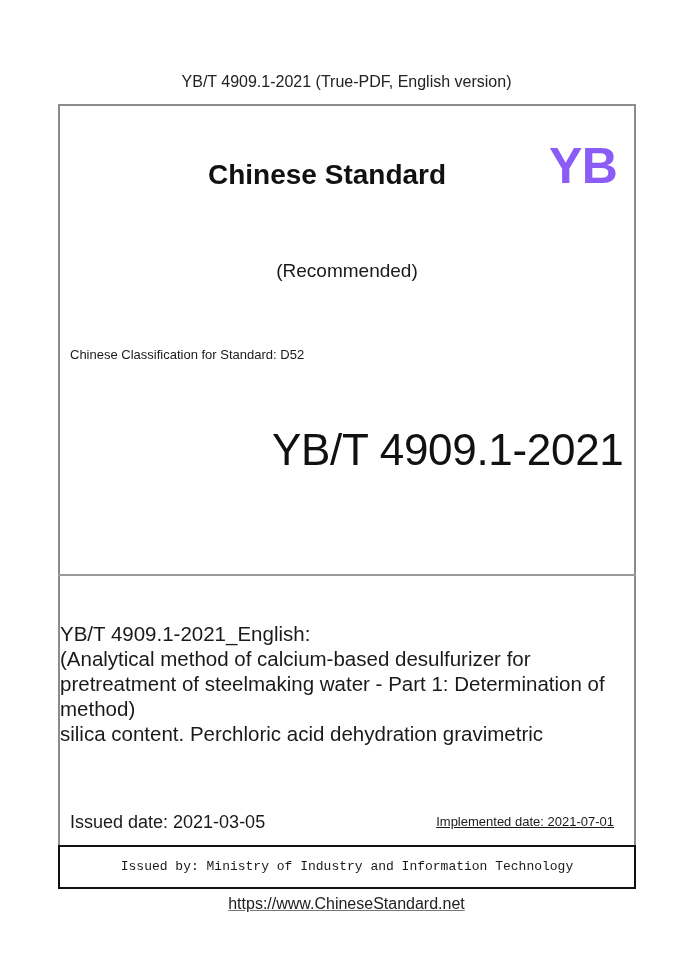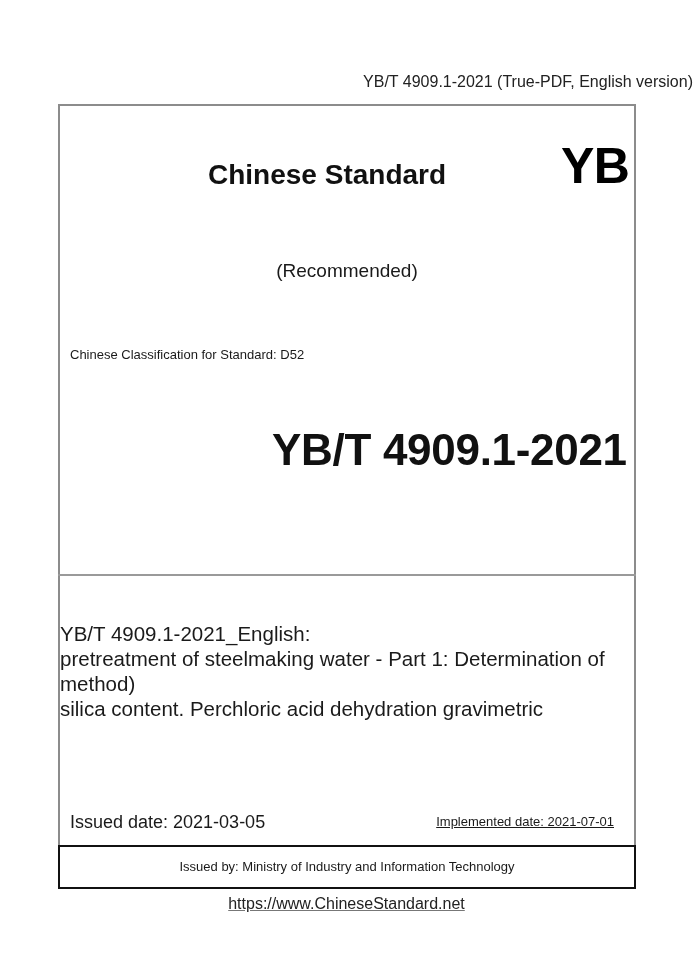--- a/index.html
+++ b/index.html
@@ -13,21 +13,21 @@
       position: relative;
       overflow: hidden;
       font-family: "Liberation Sans", "DejaVu Sans", sans-serif;
       color: #1a1a1a;
     }
     .abs { position: absolute; }
 
     .running-header {
       left: 0; width: 693px;
       top: 71px;
-      text-align: right;
+      text-align: center;
       font-size: 16px;
       line-height: 22px;
       color: #222;
     }
 
     
     .frame {
       left: 58px; top: 104px;
       width: 574px; height: 740px;
       border: 2px solid #8c8c8c;
@@ -46,23 +46,22 @@
       line-height: 34px;
       color: #111;
       white-space: nowrap;
       text-align: right;
     }
     .yb-badge {
       left: 549px; top: 138px;
       font-size: 50px;
       font-weight: bold;
       line-height: 56px;
-      color: #000000;
+      color: #8b5cf6;
       letter-spacing: -0.5px;
-      margin-left: 12px;
     }
 
     .industry {
       left: 60px; width: 574px;
       top: 257px;
       text-align: center;
       font-size: 19px;
       line-height: 28px;
       color: #1a1a1a;
     }
@@ -71,21 +70,21 @@
       left: 70px; top: 346px;
       font-size: 13px;
       line-height: 18px;
       color: #1a1a1a;
       white-space: nowrap;
     }
 
     .std-number {
       left: 272px; top: 424px;
       font-size: 44px;
-      font-weight: bold;
+      font-weight: normal;
       line-height: 52px;
       color: #111;
       white-space: nowrap;
       letter-spacing: -0.3px;
     }
 
     .english-title {
       left: 60px; width: 574px;
       top: 621px;
       text-align: left;
@@ -114,20 +113,21 @@
       width: 574px; height: 40px;
       border: 2px solid #111;
       display: flex;
       align-items: center;
       justify-content: center;
     }
     .issuer-text {
       font-size: 13px;
       line-height: 18px;
       color: #1a1a1a;
+      font-family: Liberation Mono, monospace;
     }
 
     .site-link {
       left: 0; width: 693px;
       top: 893px;
       text-align: center;
       font-size: 16px;
       line-height: 22px;
     }
     .site-link a {
@@ -150,20 +150,21 @@
 <div class="abs industry">
   <div>(Recommended)</div>
 </div>
 
 <div class="abs classification">Chinese Classification for Standard: D52</div>
 
 <div class="abs std-number">YB/T 4909.1-2021</div>
 
 <div class="abs english-title">
   <span class="line">YB/T 4909.1-2021_English:</span>
+  <span class="line">(Analytical method of calcium-based desulfurizer for</span>
   <span class="line">pretreatment of steelmaking water - Part 1: Determination of</span>
   <span class="line">method)</span>
   <span class="line">silica content. Perchloric acid dehydration gravimetric</span>
 </div>
 
 <div class="abs issued-date">Issued date: 2021-03-05</div>
 <div class="abs implemented-date">Implemented date: 2021-07-01</div>
 
 <div class="abs issuer-box">
   <span class="issuer-text">Issued by: Ministry of Industry and Information Technology</span>

